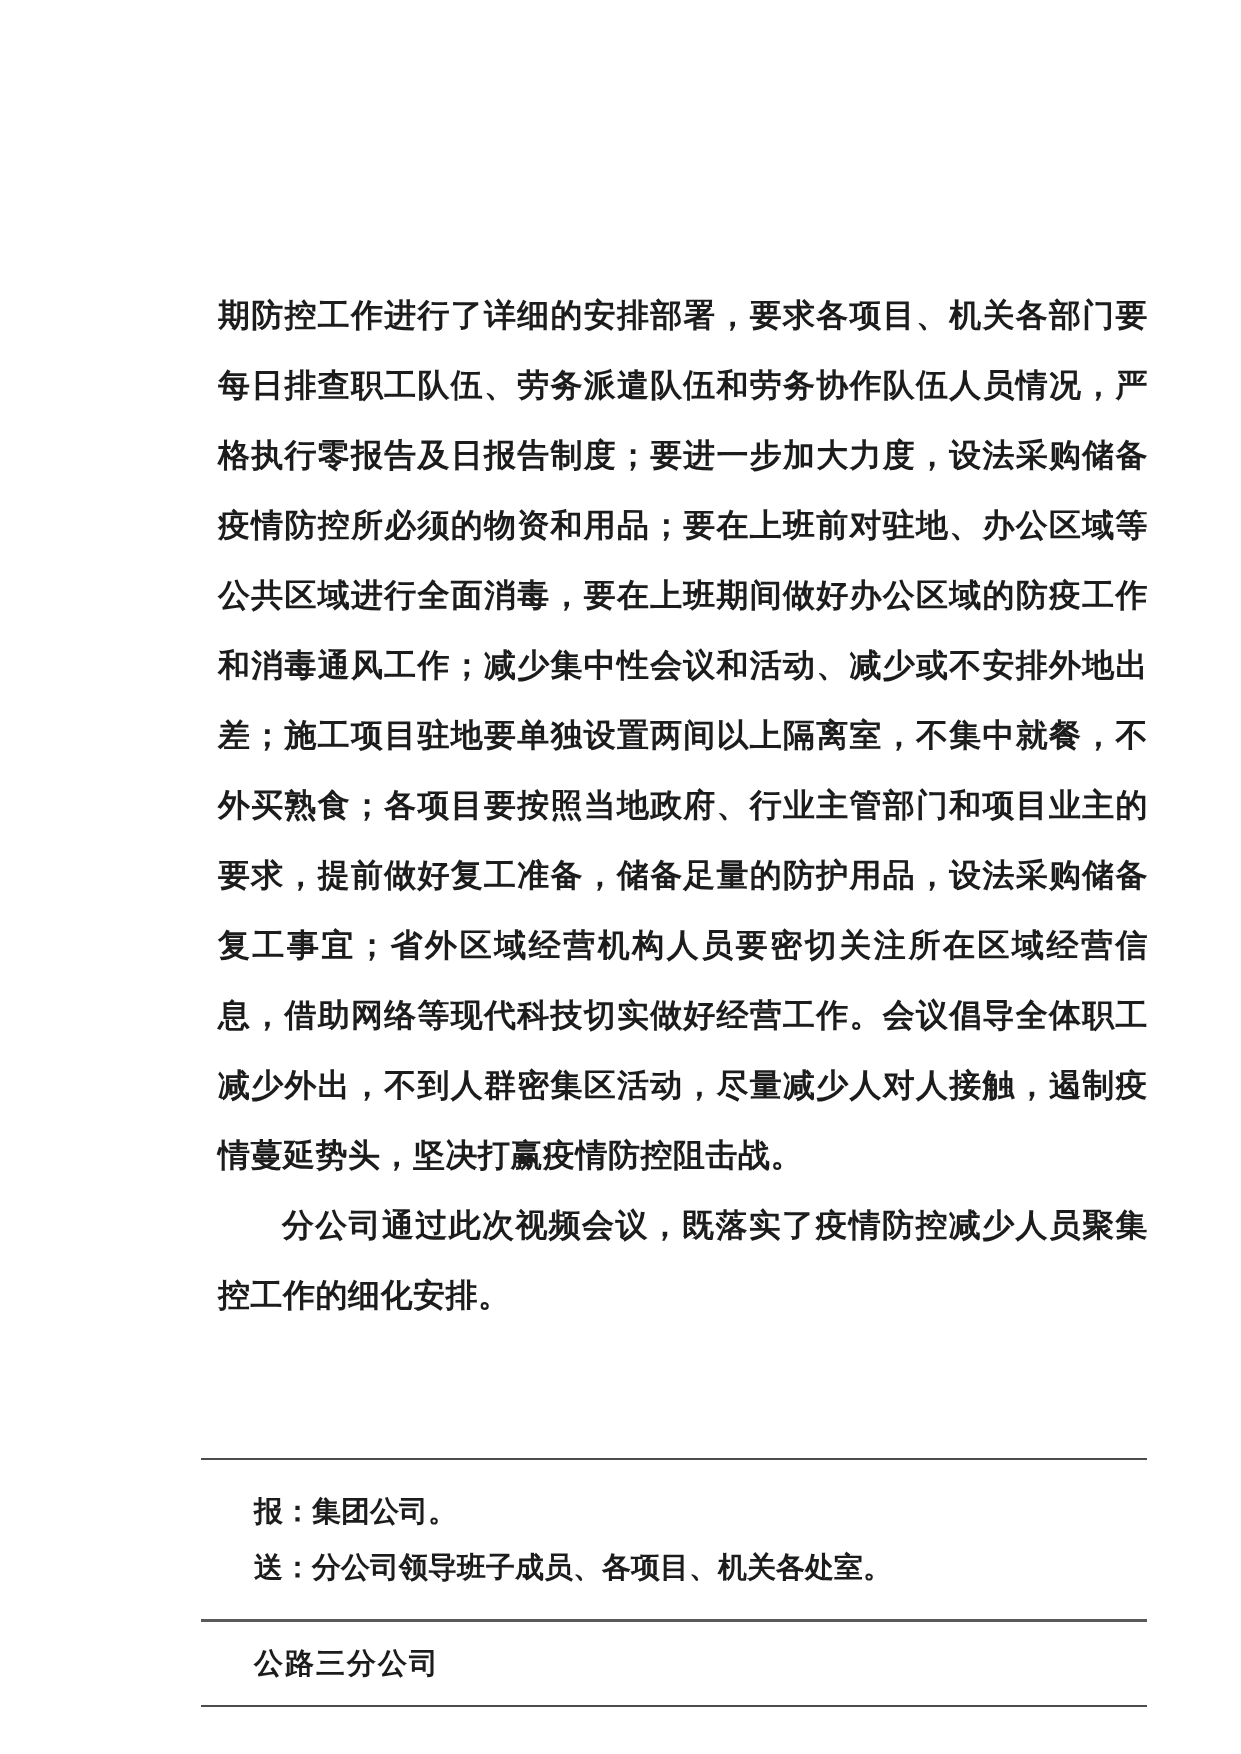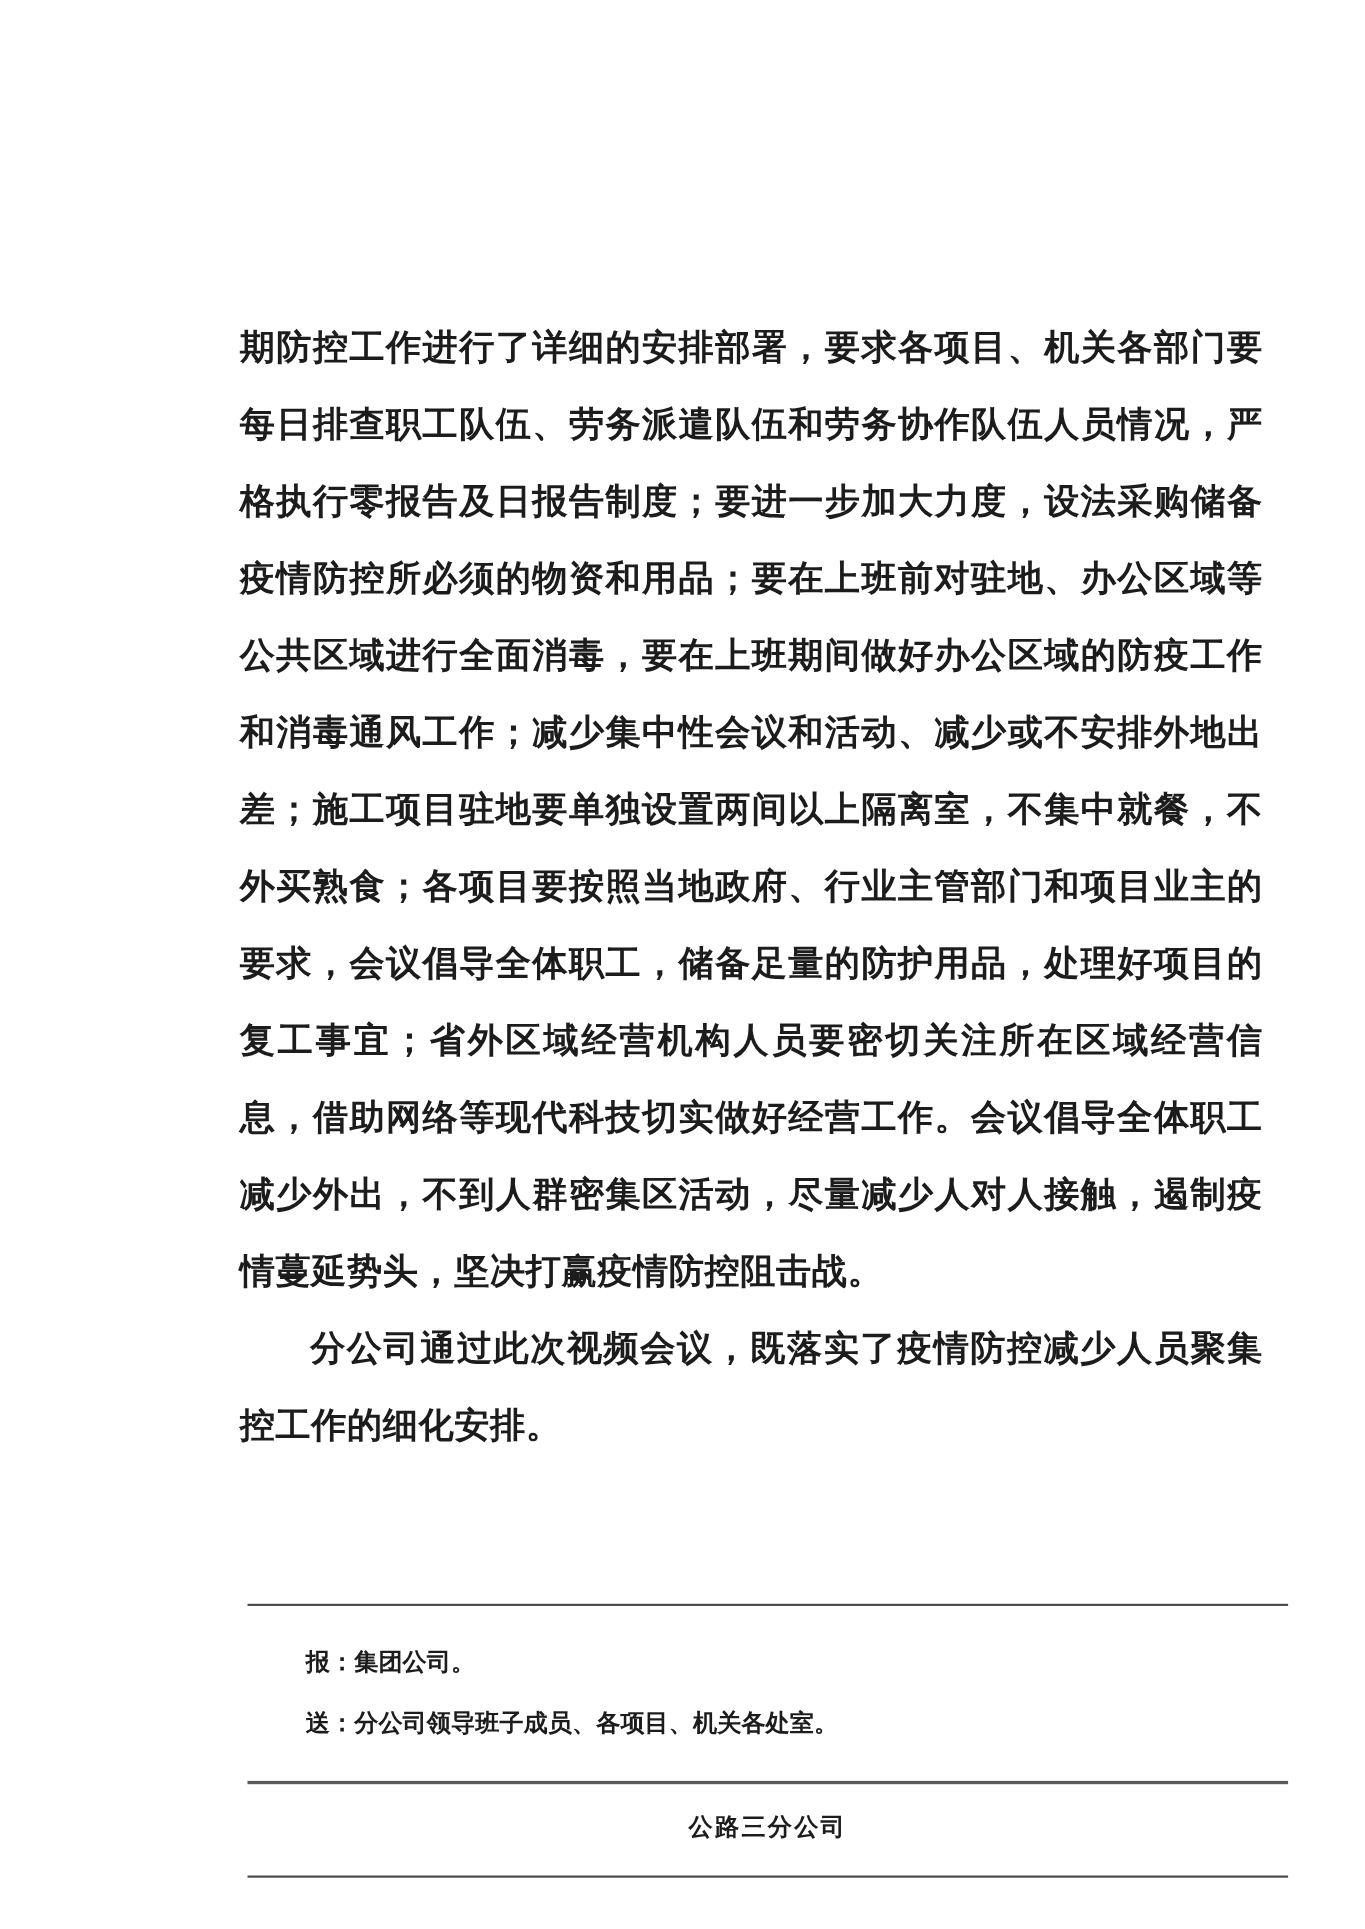--- a/index.html
+++ b/index.html
@@ -28,61 +28,60 @@
   .bline.j {
     white-space: normal;
     text-align: justify;
     text-align-last: justify;
     text-justify: inter-character;
   }
   .bline.ind { text-indent: 2em; }
   
   .colophon {
     position: absolute;
-    left: 165px;
+    left: 141px;
     width: 946px;
     top: 1398px;
-    font-size: 22px;
+    font-size: 29px;
     color: #1c1c1c;
   }
   .rule { width: 100%; background: #4c4c4c; }
   .rule-thin { height: 2px; }
   .rule-thick { height: 3px; background: #5a5a5a; }
   .dist-block { padding: 5px 0 6px 41px; }
   .dist-block .crow {
     height: 44px;
     line-height: 44px;
     white-space: nowrap;
   }
   .issuer-row {
     height: 59px;
     display: flex;
     align-items: center;
     justify-content: space-between;
     padding: 0 17px 0 41px;
-    flex-direction: column;
   }
   .issuer-name { letter-spacing: 2px; }
   .print-date { letter-spacing: 1px; }
 </style>
 </head>
 <body>
 
 <div class="page">
 
   <div class="body-text">
       <div class="bline j">期防控工作进行了详细的安排部署，要求各项目、机关各部门要</div>
       <div class="bline j">每日排查职工队伍、劳务派遣队伍和劳务协作队伍人员情况，严</div>
       <div class="bline j">格执行零报告及日报告制度；要进一步加大力度，设法采购储备</div>
       <div class="bline j">疫情防控所必须的物资和用品；要在上班前对驻地、办公区域等</div>
       <div class="bline j">公共区域进行全面消毒，要在上班期间做好办公区域的防疫工作</div>
       <div class="bline j">和消毒通风工作；减少集中性会议和活动、减少或不安排外地出</div>
       <div class="bline j">差；施工项目驻地要单独设置两间以上隔离室，不集中就餐，不</div>
       <div class="bline j">外买熟食；各项目要按照当地政府、行业主管部门和项目业主的</div>
-      <div class="bline j">要求，会议倡导全体职工，储备足量的防护用品，处理好项目的</div>
+      <div class="bline j">要求，提前做好复工准备，储备足量的防护用品，设法采购储备</div>
       <div class="bline j">复工事宜；省外区域经营机构人员要密切关注所在区域经营信</div>
       <div class="bline j">息，借助网络等现代科技切实做好经营工作。会议倡导全体职工</div>
       <div class="bline j">减少外出，不到人群密集区活动，尽量减少人对人接触，遏制疫</div>
       <div class="bline">情蔓延势头，坚决打赢疫情防控阻击战。</div>
       <div class="bline j ind">分公司通过此次视频会议，既落实了疫情防控减少人员聚集</div>
       <div class="bline">控工作的细化安排。</div>
     </div>
 
   <div class="colophon">
     <div class="rule rule-thin"></div>

